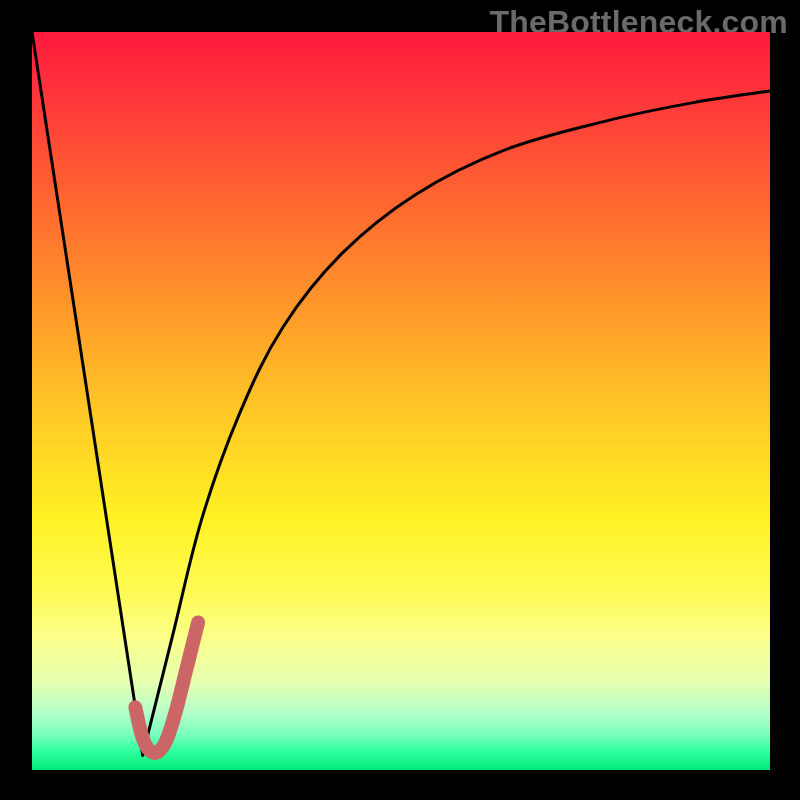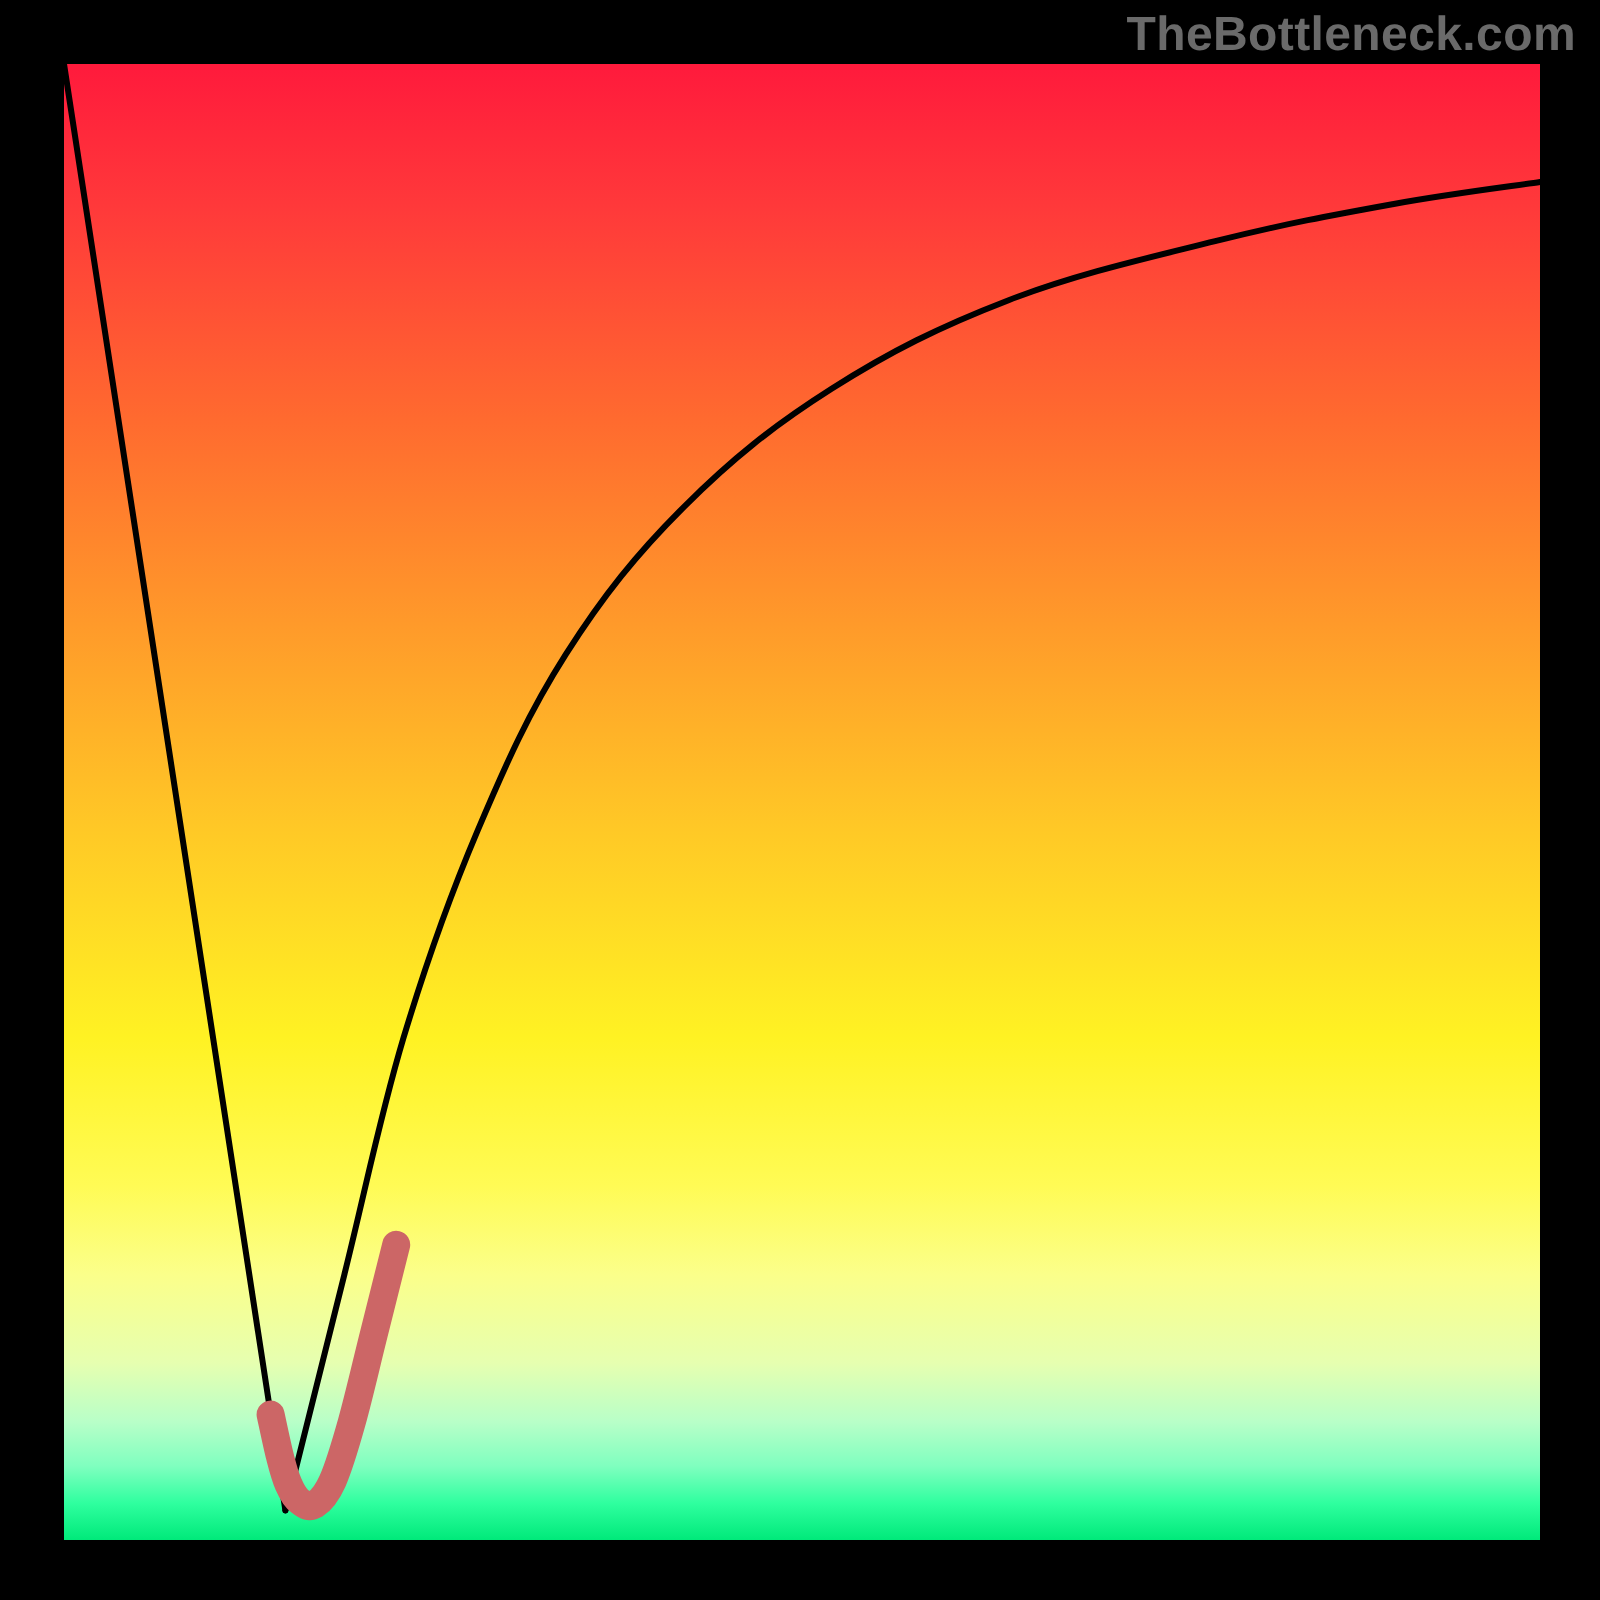--- a/index.html
+++ b/index.html
@@ -39,21 +39,21 @@
       #7fffbf 95%,
       #2fff9f 97.5%,
       #00e97a 100%
     );
   }
   .watermark {
     position: absolute;
     top: 4px;
     right: 12px;
     color: #6a6a6a;
-    font-size: 24px;
+    font-size: 32px;
     font-weight: 600;
     letter-spacing: 0.2px;
     user-select: none;
   }
   svg.curves {
     position: absolute;
     left: 0;
     top: 0;
     width: 738px;
     height: 738px;

